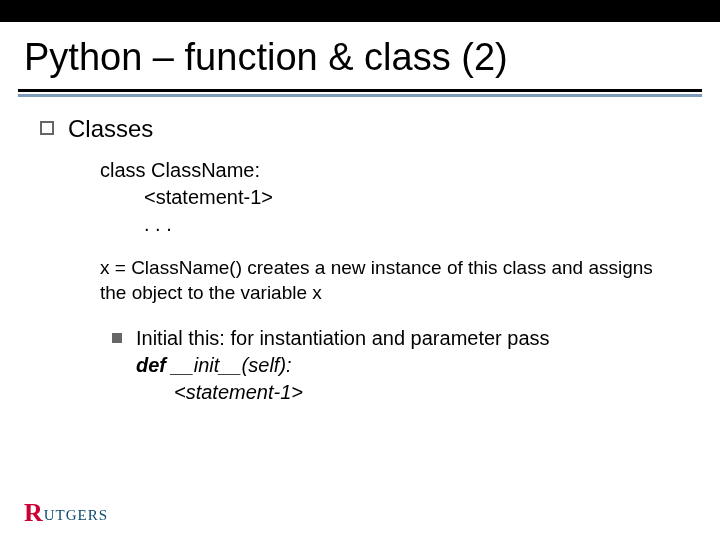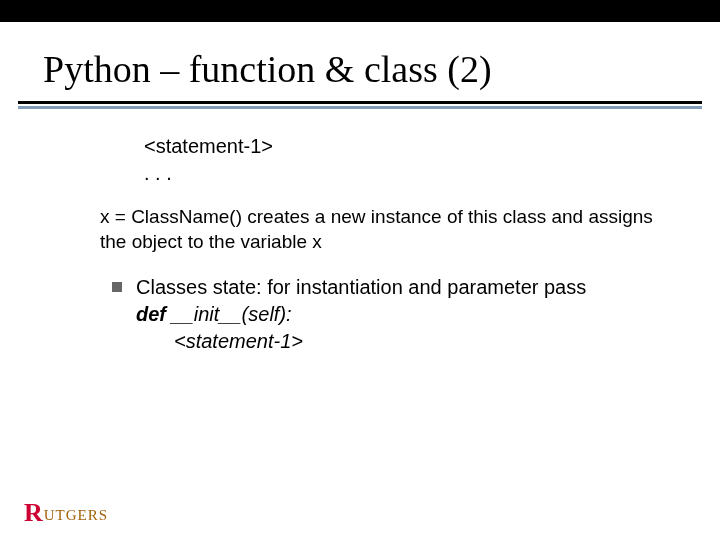--- a/index.html
+++ b/index.html
@@ -11,25 +11,24 @@
     color: #000;
     position: relative;
     overflow: hidden;
   }
   .blackbar {
     width: 100%;
     height: 22px;
     background: #000;
   }
   .title {
-    font-family: Liberation Serif, serif;
+    font-family: Liberation Sans, sans-serif;
     font-size: 38px;
     font-weight: 400;
-    padding: 25px 0 10px 24px;
-    margin-left: 19px;
+    padding: 14px 0 10px 24px;
   }
   .hr-stack {
     margin: 0 18px 0 18px;
   }
   .hr-stack .hr1 {
     height: 3px;
     background: #000;
   }
   .hr-stack .hr2 {
     height: 3px;
@@ -101,54 +100,59 @@
   .logo-r {
     font-family: "Times New Roman", serif;
     font-size: 26px;
     font-weight: 700;
     color: #cc0033;
     line-height: 1;
   }
   .logo-rest {
     font-family: "Times New Roman", serif;
     font-size: 15px;
-    color: #a16207;
+    color: #0c4a6e;
     letter-spacing: 1px;
     margin-left: 1px;
     position: relative;
     top: 2px;
   }
 </style>
 </head>
 <body>
 
 <div class="blackbar"></div>
 
 <div class="title">Python – function &amp; class (2)</div>
 
 <div class="hr-stack">
   <div class="hr1"></div>
   <div class="hr2"></div>
 </div>
 
 <div class="content">
 
+  <div class="bullet-row">
+    <div class="square-bullet"></div>
+    <div class="section-label">Classes</div>
+  </div>
 
   <div class="code-block">
+    <div>class ClassName:</div>
     <div class="indent1">&lt;statement-1&gt;</div>
     <div class="indent1">. . .</div>
   </div>
 
 
   <div class="body-text">x = ClassName() creates a new instance of this class and assigns the object to the variable x</div>
 
   <div class="sub-bullet-row">
     <div class="filled-square"></div>
     <div>
-      <div class="sub-text">Classes state: for instantiation and parameter pass</div>
+      <div class="sub-text">Initial this: for instantiation and parameter pass</div>
       <div class="sub-code">
         <div><b>def</b><span> __init__(self):</span></div>
         <div class="indent1">&lt;statement-1&gt;</div>
       </div>
     </div>
   </div>
 
 </div>
 
 <div class="logo">

